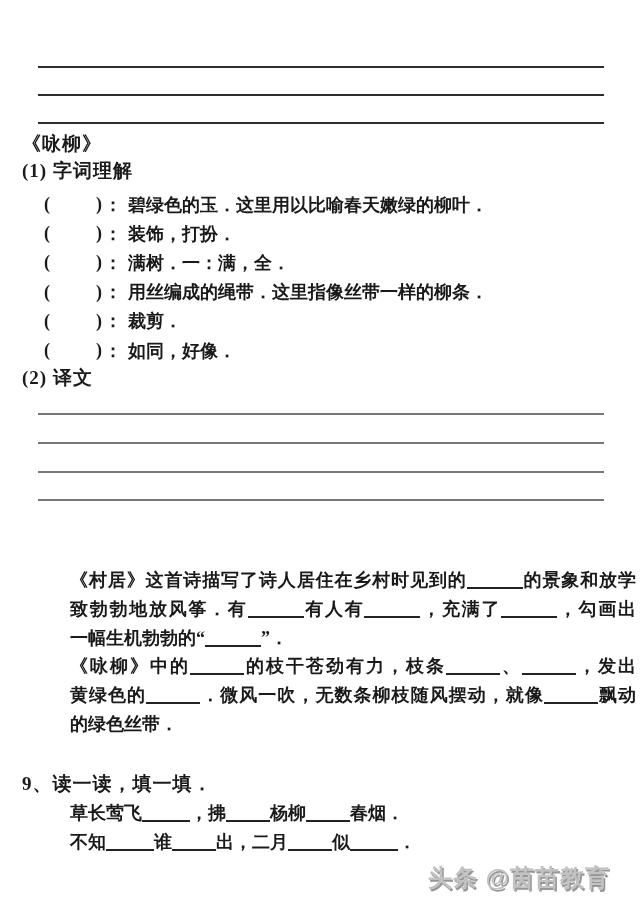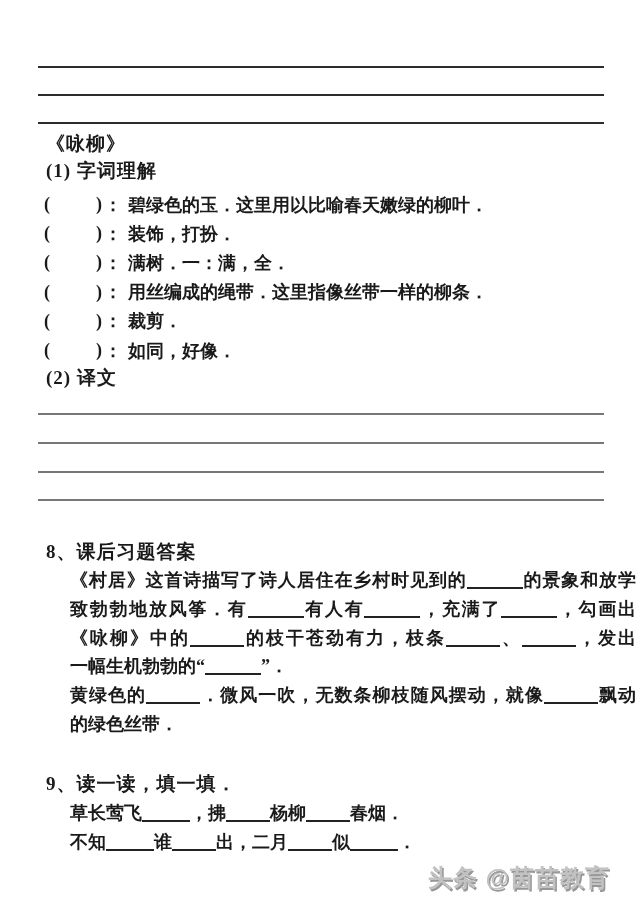--- a/index.html
+++ b/index.html
@@ -15,21 +15,21 @@
     width:640px;height:905px;background:#ffffff;
     font-family:"Liberation Serif","DejaVu Serif",serif;
     font-weight:700;color:var(--text);
     -webkit-font-smoothing:antialiased;
   }
   .page{position:relative;width:640px;height:905px;overflow:hidden;background:#fff;}
 
   .rule{position:absolute;left:38px;width:566px;height:0;border-top:2px solid var(--rule-dark);}
   .rule.gray{border-top-color:var(--rule-gray);}
 
-  .h-line{position:absolute;left:46px;font-size:19px;line-height:24px;letter-spacing:1px;white-space:nowrap;}
+  .h-line{position:absolute;left:22px;font-size:19px;line-height:24px;letter-spacing:1px;white-space:nowrap;}
 
   
   #defs{position:absolute;left:44px;top:190px;width:560px;}
   .def-row{height:29.2px;display:flex;align-items:center;font-size:18px;white-space:nowrap;}
   .paren{display:inline-block;}
   .paren-gap{display:inline-block;width:46px;}
   .def-colon{display:inline-block;margin:0 6px 0 2px;}
 
   
   .lines{position:absolute;left:38px;width:566px;margin-left:32px;}
@@ -112,26 +112,25 @@
       </div>
     </div>
 
   <div class="h-line" style="top:366px">(2) 译文</div>
 
   <div class="rule gray" style="top:413px"></div>
   <div class="rule gray" style="top:442px"></div>
   <div class="rule gray" style="top:471px"></div>
   <div class="rule gray" style="top:499px"></div>
 
-  <div class="h-line" style="top:540px">8、课后习题答案</div>
   <div id="sec8-lines" class="lines" style="top:566px">
       <div class="para-line just"><span>《村居》这首诗描写了诗人居住在乡村时见到的</span><span class="blank" style="width: 56px;"></span><span>的景象和放学</span></div>
       <div class="para-line just"><span>致勃勃地放风筝．有</span><span class="blank" style="width: 56px;"></span><span>有人有</span><span class="blank" style="width: 56px;"></span><span>，充满了</span><span class="blank" style="width: 56px;"></span><span>，勾画出</span></div>
+      <div class="para-line"><span>一幅生机勃勃的“</span><span class="blank" style="width: 56px;"></span><span>”．</span></div>
       <div class="para-line just"><span>《咏柳》中的</span><span class="blank" style="width: 54px;"></span><span>的枝干苍劲有力，枝条</span><span class="blank" style="width: 54px;"></span><span>、</span><span class="blank" style="width: 54px;"></span><span>，发出</span></div>
-      <div class="para-line"><span>一幅生机勃勃的“</span><span class="blank" style="width: 56px;"></span><span>”．</span></div>
       <div class="para-line just"><span>黄绿色的</span><span class="blank" style="width: 54px;"></span><span>．微风一吹，无数条柳枝随风摆动，就像</span><span class="blank" style="width: 54px;"></span><span>飘动</span></div>
       <div class="para-line"><span>的绿色丝带．</span></div>
     </div>
 
   <div class="h-line" style="top:772px">9、读一读，填一填．</div>
   <div id="sec9-lines" class="lines" style="top:799px">
       <div class="para-line"><span>草长莺飞</span><span class="blank" style="width: 48px;"></span><span>，拂</span><span class="blank" style="width: 44px;"></span><span>杨柳</span><span class="blank" style="width: 44px;"></span><span>春烟．</span></div>
       <div class="para-line"><span>不知</span><span class="blank" style="width: 48px;"></span><span>谁</span><span class="blank" style="width: 44px;"></span><span>出，二月</span><span class="blank" style="width: 44px;"></span><span>似</span><span class="blank" style="width: 48px;"></span><span>．</span></div>
     </div>
 

